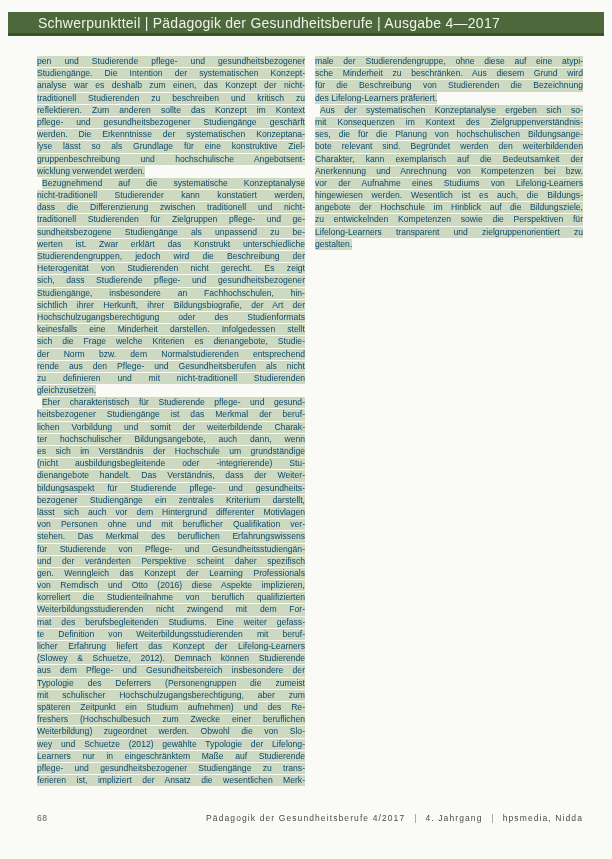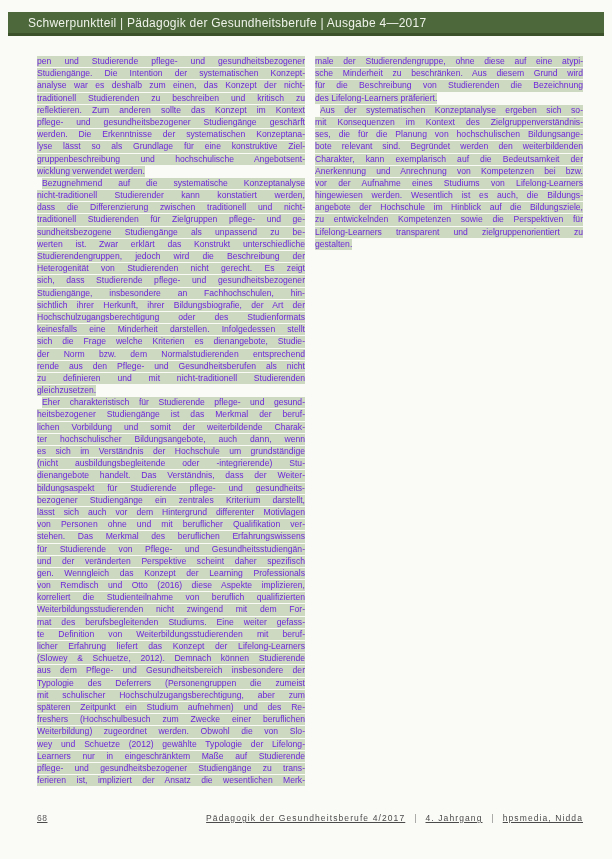--- a/index.html
+++ b/index.html
@@ -17,38 +17,38 @@
   
   .header-bar {
     position: absolute;
     left: 8px; right: 8px; top: 12px;
     height: 21px;
     background: #4d683b;
     border-bottom: 3px solid #3a5129;
     display: flex; align-items: center;
   }
   .header-bar .title {
-    padding-left: 20px;
-    font-size: 12px;
+    padding-left: 30px;
+    font-size: 14px;
     letter-spacing: 0.25px;
     color: #eff3ea;
     white-space: nowrap;
   }
   
   .columns {
     position: absolute;
     left: 37px; top: 55px;
     width: 546px;
     display: flex;
     gap: 10px;
   }
   .col {
     width: 268px;
     overflow: hidden;
-    color: #6d28d9;
+    color: #0c4a6e;
   }
   .tpara { margin: 0; }
   .tline {
     height: 12.2px;
     line-height: 12.2px;
     font-size: 8.6px;
     text-align: justify;
     text-align-last: justify;
     white-space: nowrap;
     overflow: hidden;
@@ -62,21 +62,20 @@
   }
   
   .footer {
     position: absolute;
     left: 37px; right: 29px; top: 813px;
     display: flex;
     align-items: baseline;
     justify-content: space-between;
     font-size: 8.5px;
     color: #4a4a4a;
-    text-decoration: underline;
   }
   .footer .pageno { letter-spacing: 0.5px; color: #5a5a5a; }
   .footer .meta {
     display: flex;
     align-items: baseline;
     gap: 9px;
     letter-spacing: 1.1px;
     white-space: nowrap;
   }
   .footer .sep { color: #8a8a8a; letter-spacing: 0; }

